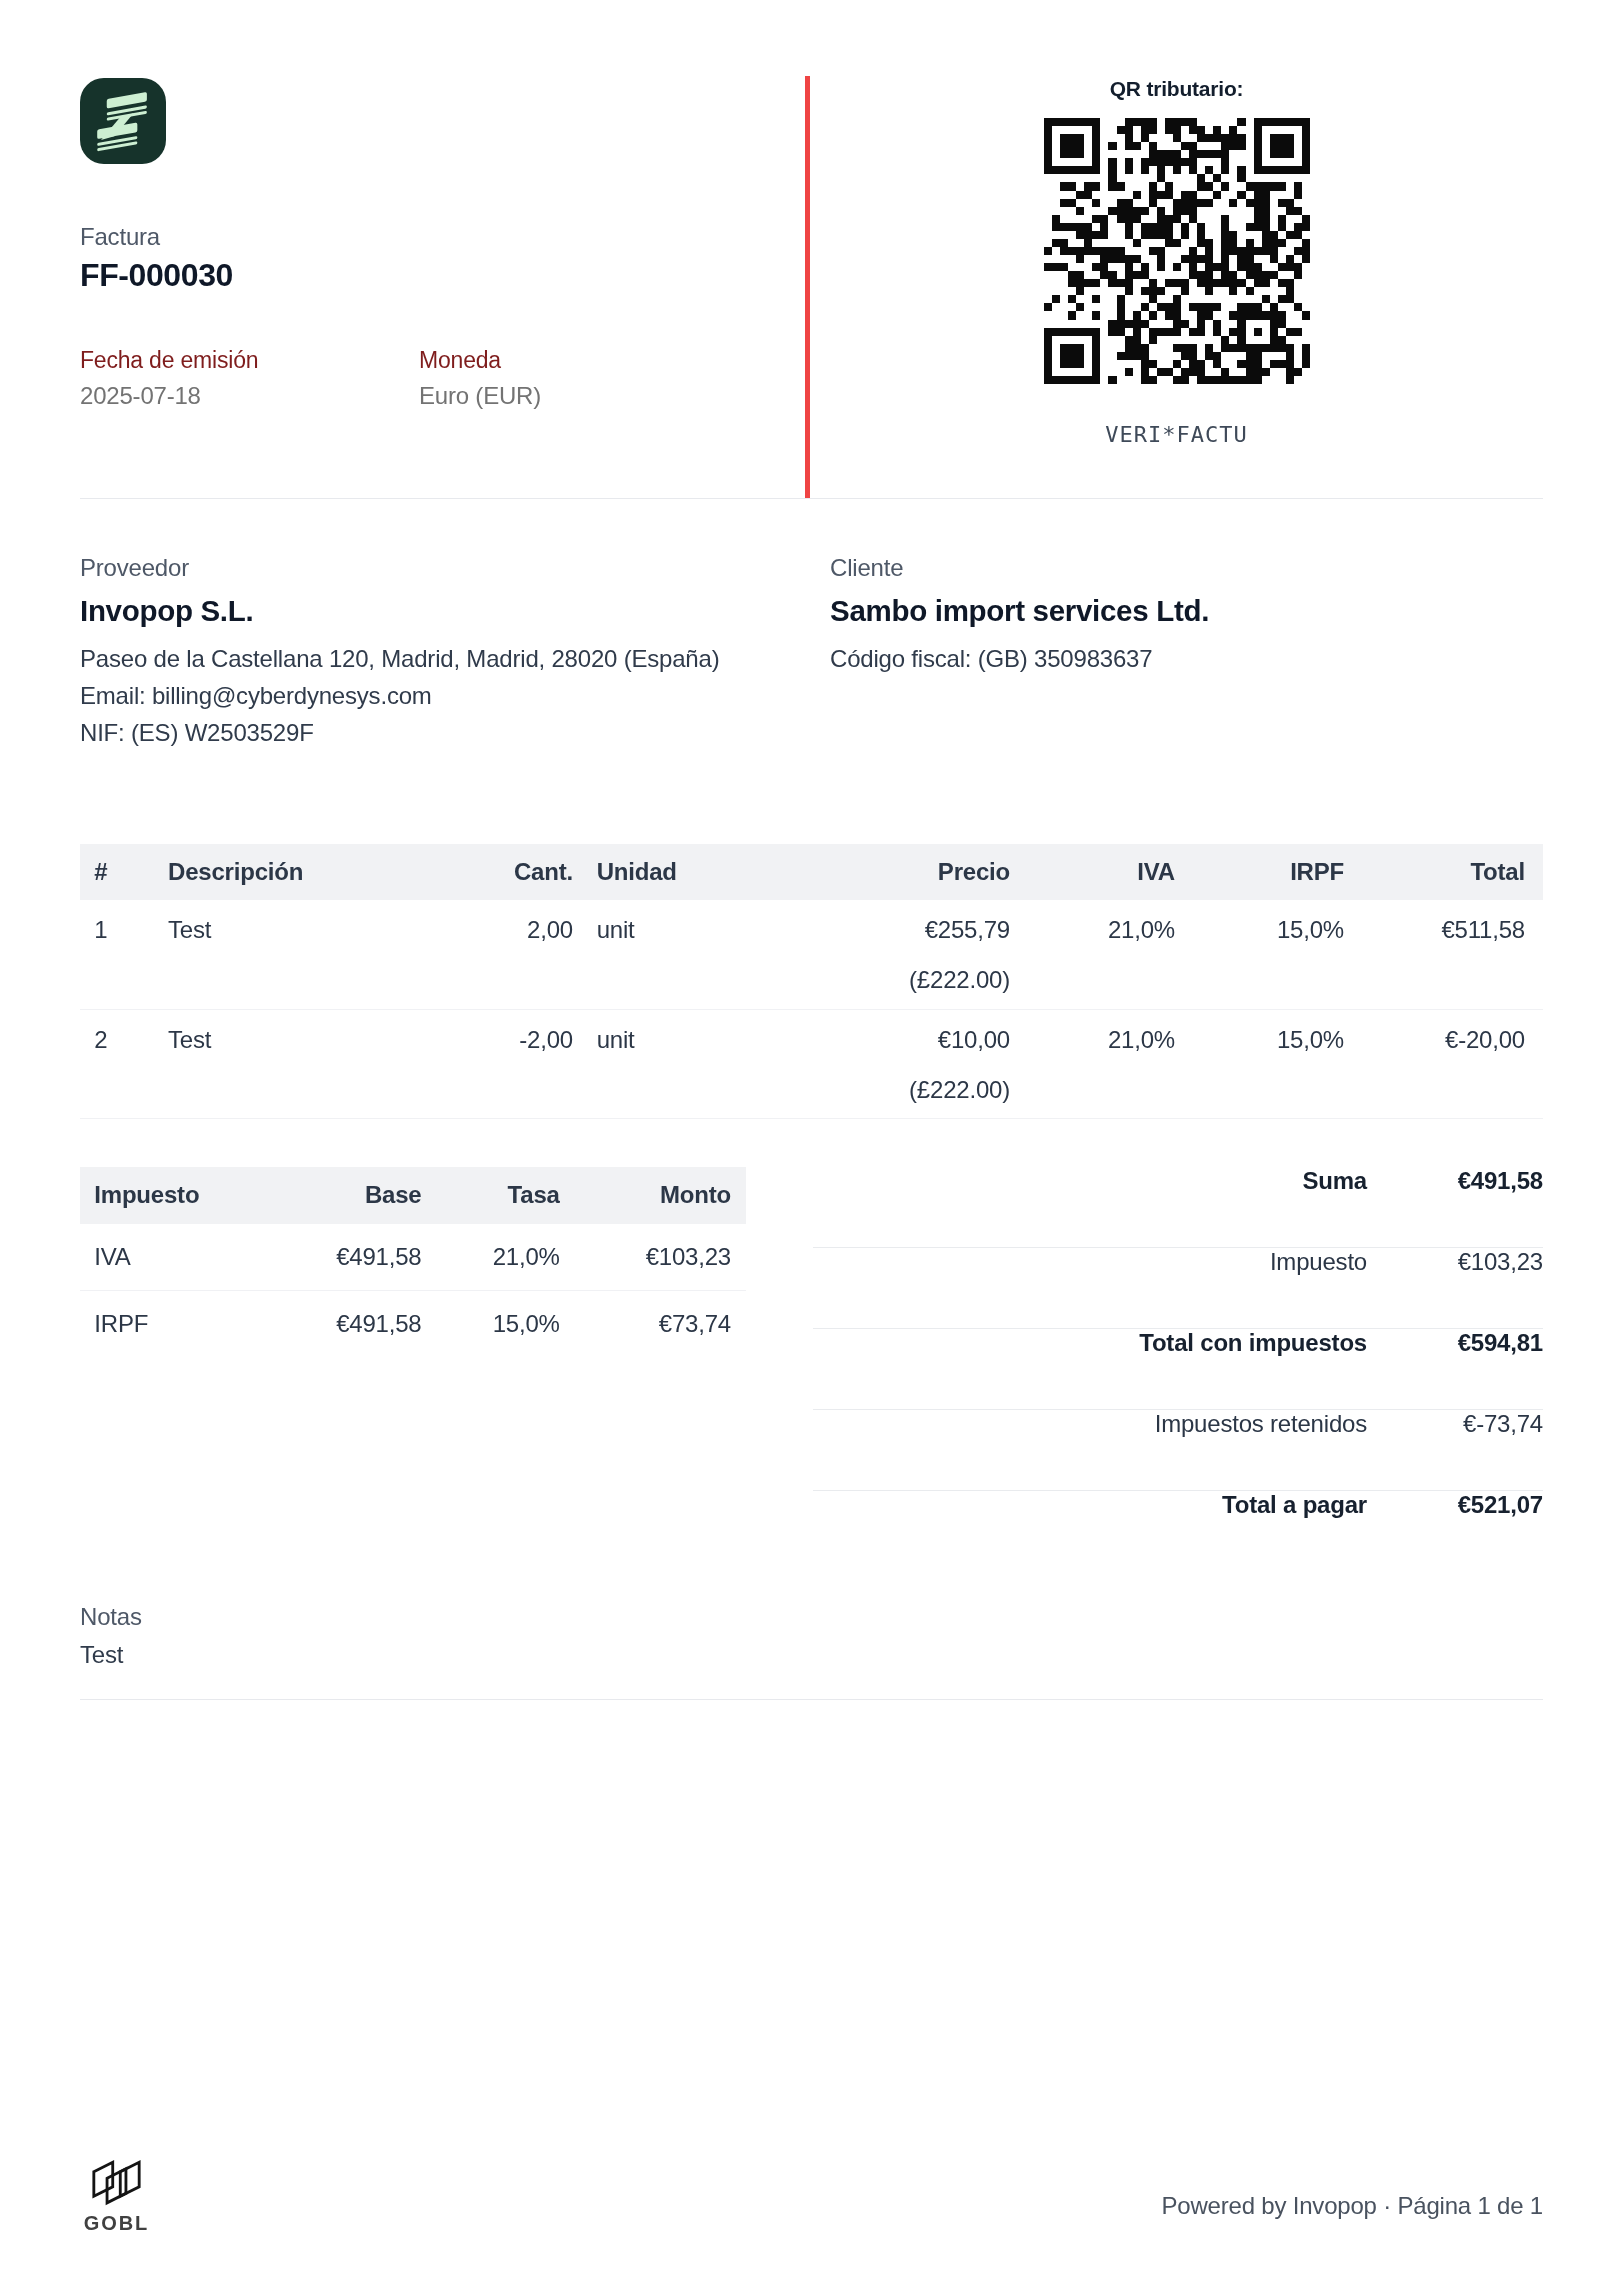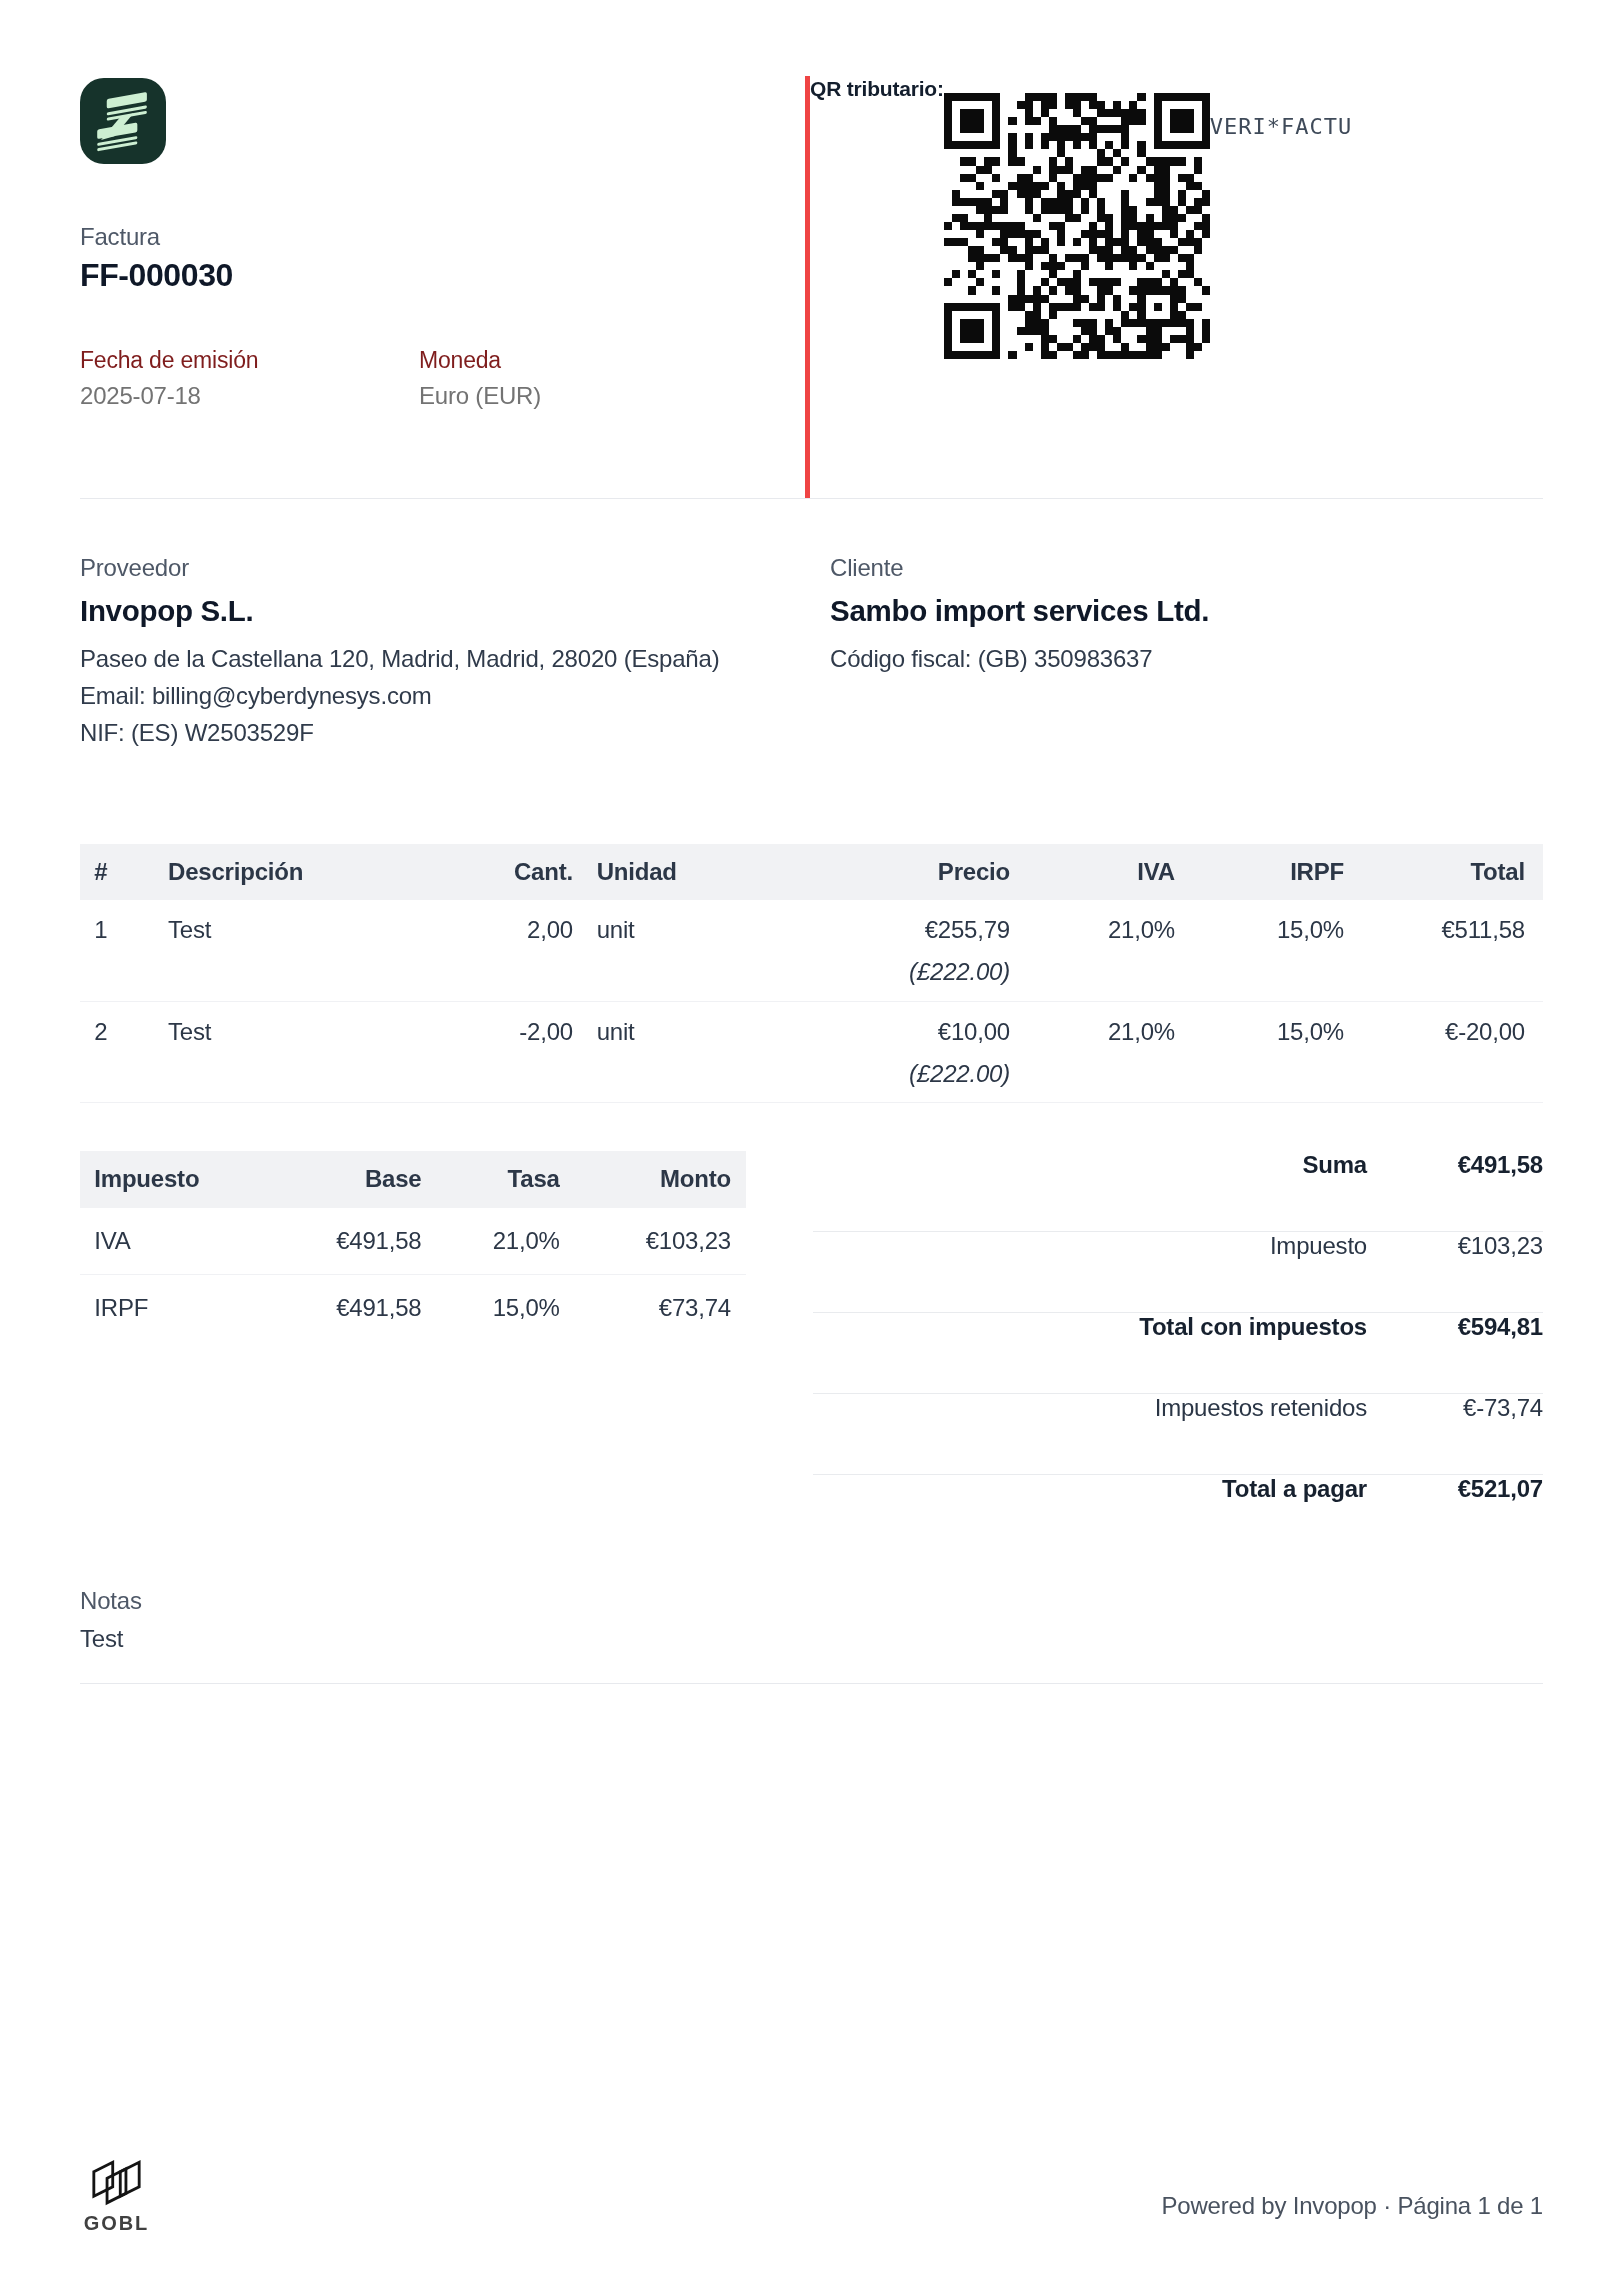--- a/index.html
+++ b/index.html
@@ -3,21 +3,21 @@
 <meta charset="utf-8">
 <style>
   html,body{margin:0;padding:0;background:#fff}
   body{font-family:"Liberation Sans","DejaVu Sans",sans-serif;color:#2c3747;-webkit-font-smoothing:antialiased}
   .page{position:relative;width:1619px;height:2288px;box-sizing:border-box;padding:0 76px 53px 80px;
         display:flex;flex-direction:column;background:#fff;overflow:hidden;letter-spacing:-0.2px}
 
   
   .top{display:flex;margin-top:76px;height:422px}
   .top-left{width:730px;box-sizing:border-box;border-right:5px solid #ef4444;padding-top:1.9px}
-  .top-right{flex:1;display:flex;flex-direction:row;}
+  .top-right{flex:1;display:flex;flex-direction:column;align-items:center}
   .brand-icon{width:86px;height:86px}
   .doc-label{margin-top:59px;font-size:24px;color:#4e5867}
   .doc-number{margin:5.7px 0 0;font-size:32px;font-weight:700;color:#0f1828;letter-spacing:-0.4px}
   .meta-row{display:flex;margin-top:53px}
   .meta-first{width:339px}
   .meta-label{font-size:23px;font-weight:500;color:#7f1d1d}
   .meta-value{margin-top:8.6px;font-size:24px;color:#737373}
 
   .qr-label{font-size:21px;font-weight:700;color:#131e2d;line-height:25px}
   .qr-box{margin-top:17px;width:266px;height:266px}
@@ -37,21 +37,21 @@
   
   table{border-collapse:collapse;table-layout:fixed}
   .items{width:100%;margin-top:93px}
   .items th{background:#f1f2f4;font-size:24px;font-weight:600;color:#2c3747;padding:14.3px 0;text-align:left}
   .items td{font-size:24px;color:#2c3747;padding:16px 0 14.3px;vertical-align:top;text-align:left}
   .items tbody tr{border-bottom:1.9px solid #f0f1f4}
   .num{text-align:right !important;padding-right:18px !important}
   .c-idx{padding-left:14.3px !important}
   .c-desc{padding-left:0}
   .c-unit{padding-left:5.7px !important}
-  .alt{font-style:italic;margin-top:14px}
+  .alt{margin-top:22px}
 
   
   .summary{display:flex;justify-content:space-between;align-items:flex-start;margin-top:48px}
   .taxes{width:666px}
   .taxes th{background:#f1f2f4;font-size:24px;font-weight:600;color:#2c3747;padding:14.3px 0;text-align:left}
   .taxes td{font-size:24px;color:#2c3747;padding:19px 0;text-align:left}
   .taxes tbody tr + tr{border-top:1.9px solid #f0f1f4}
   .t-first{padding-left:14.3px !important}
   .t-num{text-align:right !important;padding-right:15px !important}
 

